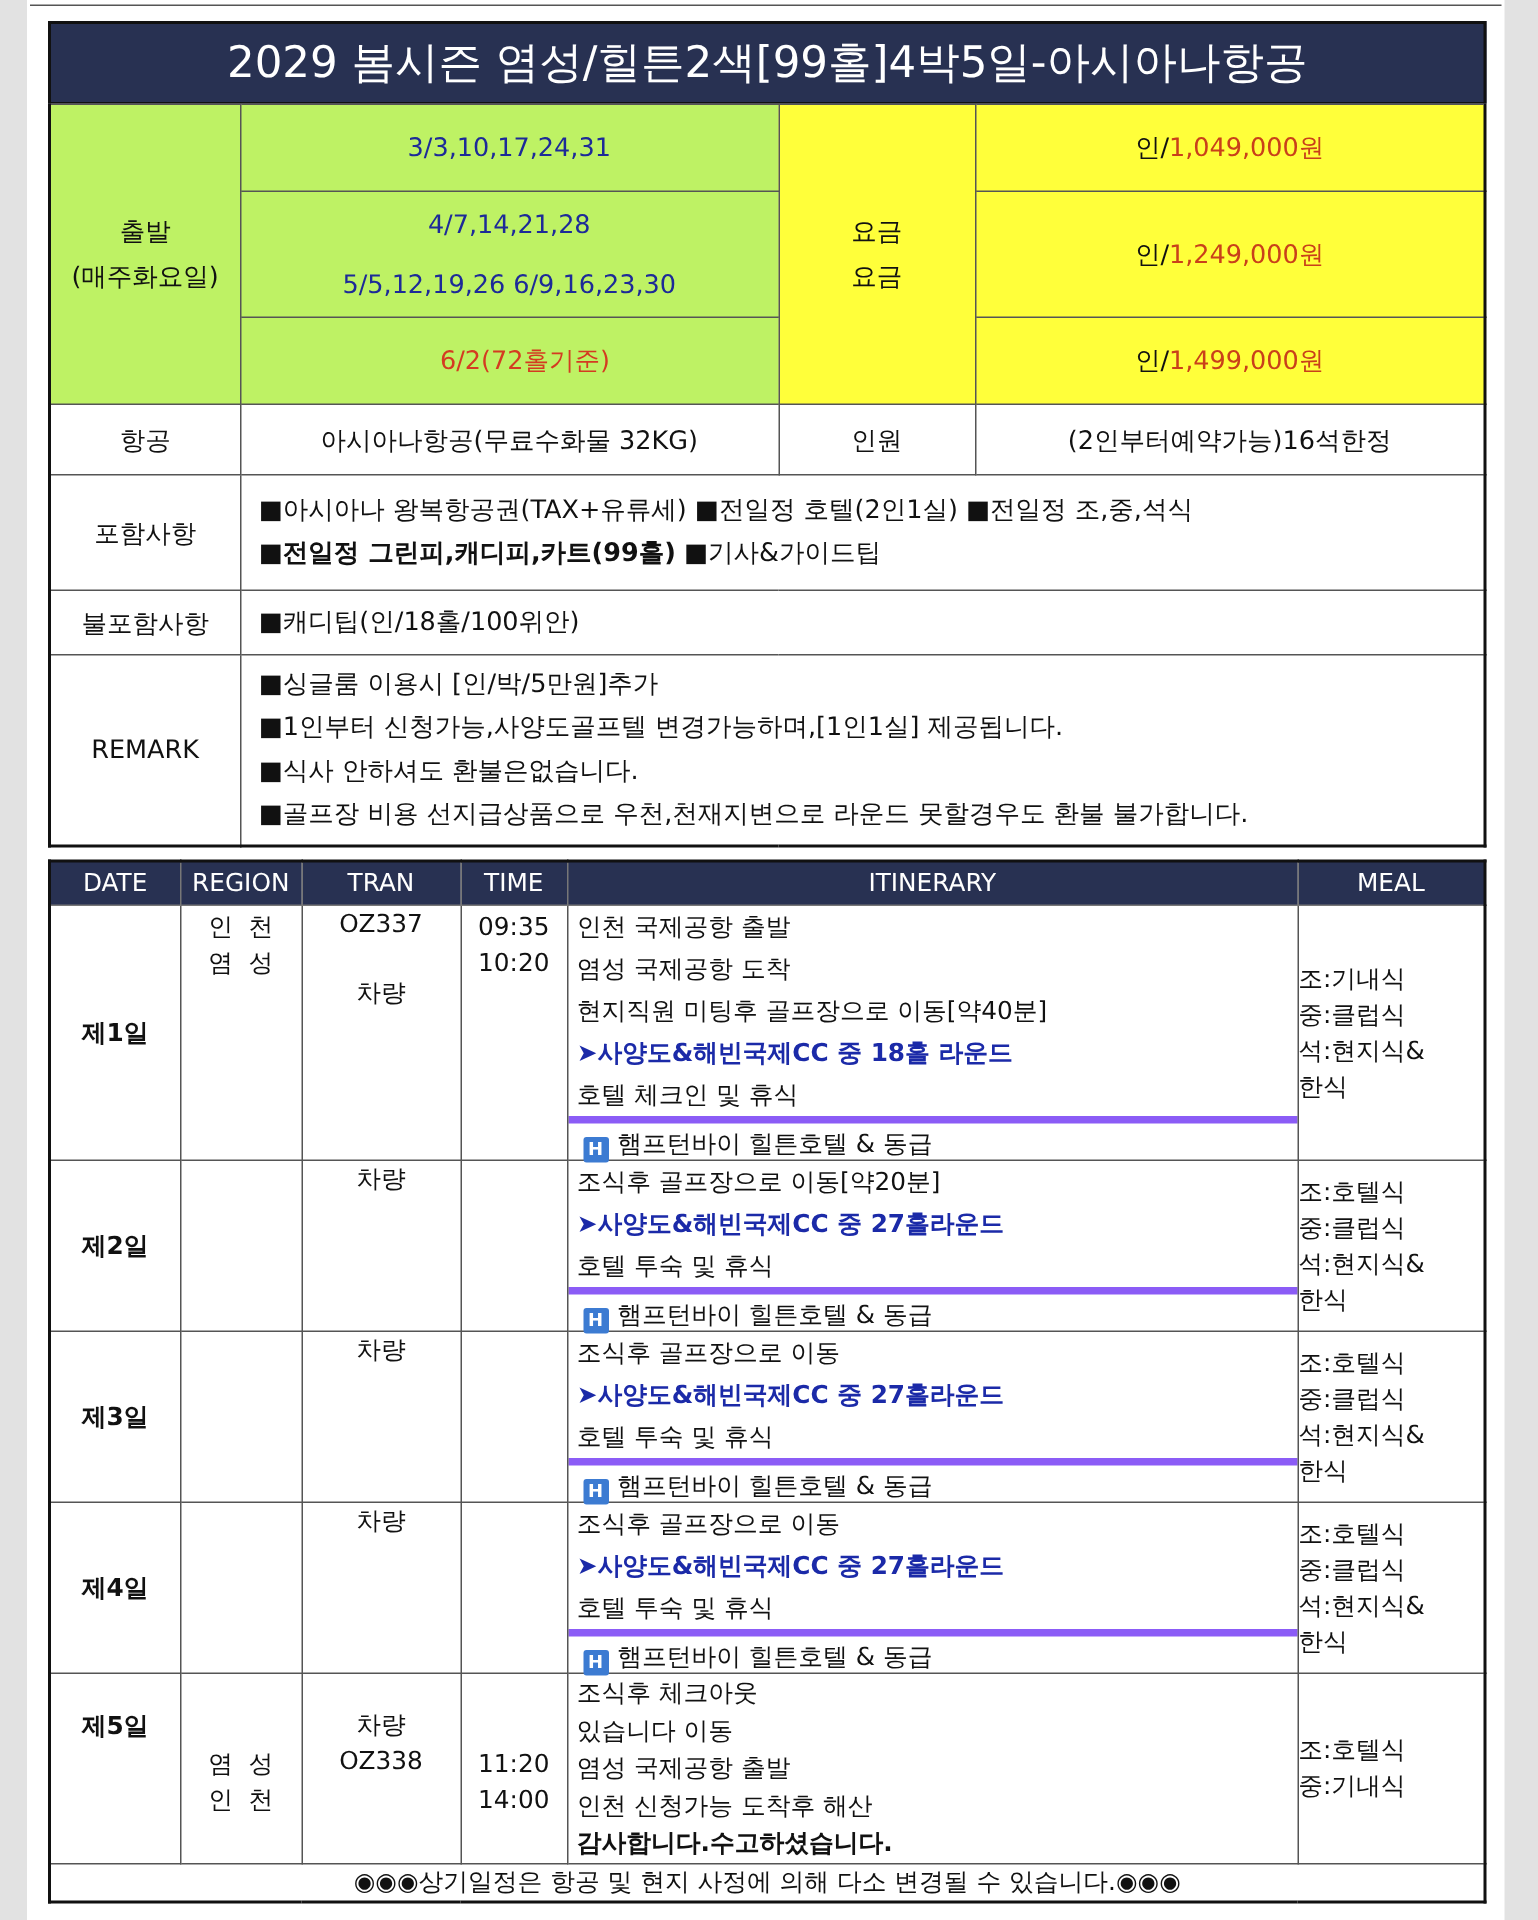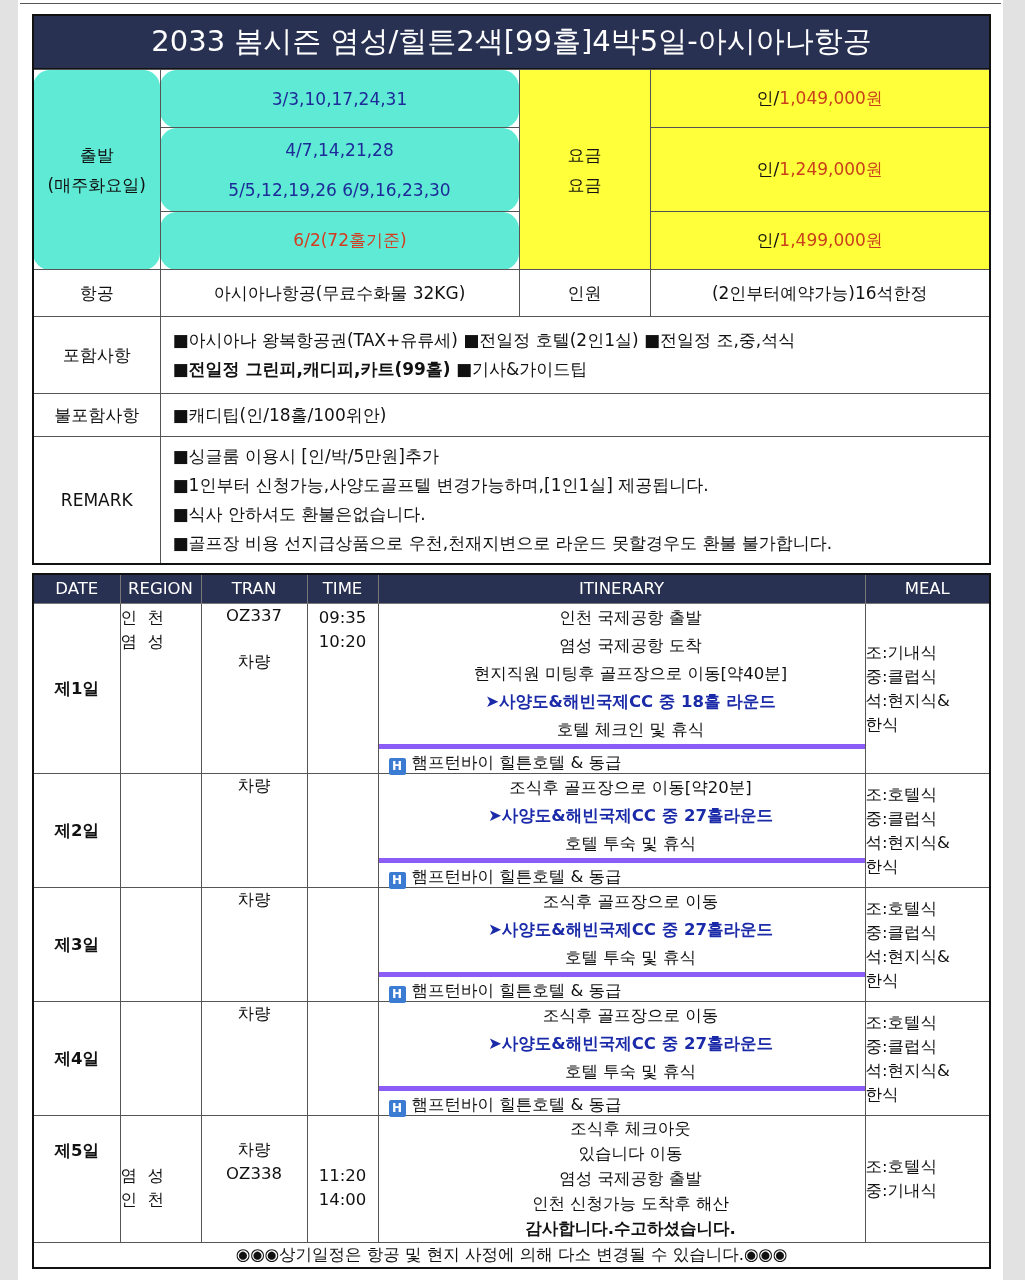--- a/index.html
+++ b/index.html
@@ -27,65 +27,65 @@
   .title-bar {
     height: 55px; background: #283152; color: #fff;
     border: 2px solid #111; border-bottom: 1px solid #111;
     display: flex; align-items: center; justify-content: center;
     font-size: 29px; letter-spacing: 0px;
   }
 
   
   .info { border-left: 2px solid #111; border-right: 2px solid #111; border-bottom: 2px solid #111; }
   .info td { font-size: 17px; text-align: center; }
-  .green { background: #5eead4; border-radius: 17px; }
+  .green { background: #bef264; }
   .yellow { background: #ffff3a; }
   .date-blue { color: #1d2a98; font-size: 23px; line-height: 40px; }
   .date-red { color: #d43b21; font-size: 23px; padding-left: 21px; }
   .price { font-size: 25px; }
   .price .amt { color: #c9401a; }
   .label-cell { font-size: 18px; line-height: 30px; }
   .left-txt { text-align: left !important; padding-left: 12px; font-size: 16.5px; line-height: 29px; }
   .bold { font-weight: bold; }
 
   
   .sched { margin-top: 8px; border: 2px solid #111; }
   .sched th {
     background: #283152; color: #fff; font-weight: normal; font-size: 16.5px;
     height: 30px; border: 1px solid #777;
   }
   .sched td { font-size: 16.5px; vertical-align: top; }
   .day-cell { text-align: center; vertical-align: middle !important; font-weight: bold; font-size: 17px; }
   .center { text-align: center; }
-  .region-cell { text-align: left; line-height: 24px; padding-top: 2px; }
+  .region-cell { text-align: center; line-height: 24px; padding-top: 2px; }
   .time-cell { text-align: center; line-height: 24px; padding-top: 2px; }
   .meal-cell { text-align: left; vertical-align: middle !important; line-height: 24px; font-size: 16.5px; }
   .itin { padding: 0; }
-  .itin-line { padding-left: 18px; line-height: 28px; height: 28px; white-space: nowrap; text-align: center; }
+  .itin-line { padding-left: 6px; line-height: 28px; height: 28px; white-space: nowrap; }
   .itin-blue { color: #1b2aa8; font-weight: bold; }
   .hotel-line {
     border-top: 5px solid #8b5cf6; padding-left: 10px; line-height: 28px; height: 29px; white-space: nowrap;
   }
   .h-icon {
     display: inline-block; width: 17px; height: 17px; background: #3c7bd2; color: #fff;
     font-size: 12px; font-weight: bold; text-align: center; line-height: 17px;
     border-radius: 2px; margin-right: 6px; vertical-align: -2px;
   }
   .footer-cell { text-align: center; font-size: 16.5px; height: 25px; line-height: 24px; vertical-align: middle !important; }
 </style>
 </head>
 <body>
 
 <div class="page">
   <div class="page-topline"></div>
 </div>
 
 <div class="sheet">
 
-  <div class="title-bar">2033  봄시즌 염성/힐튼2색[99홀]4박5일-아시아나항공</div>
+  <div class="title-bar">2029  봄시즌 염성/힐튼2색[99홀]4박5일-아시아나항공</div>
 
   <table class="info">
     <colgroup>
       <col style="width:127px">
         <col style="width:359px">
         <col style="width:131px">
         <col>
     </colgroup>
     <tbody>
         <tr style="height:58px">

